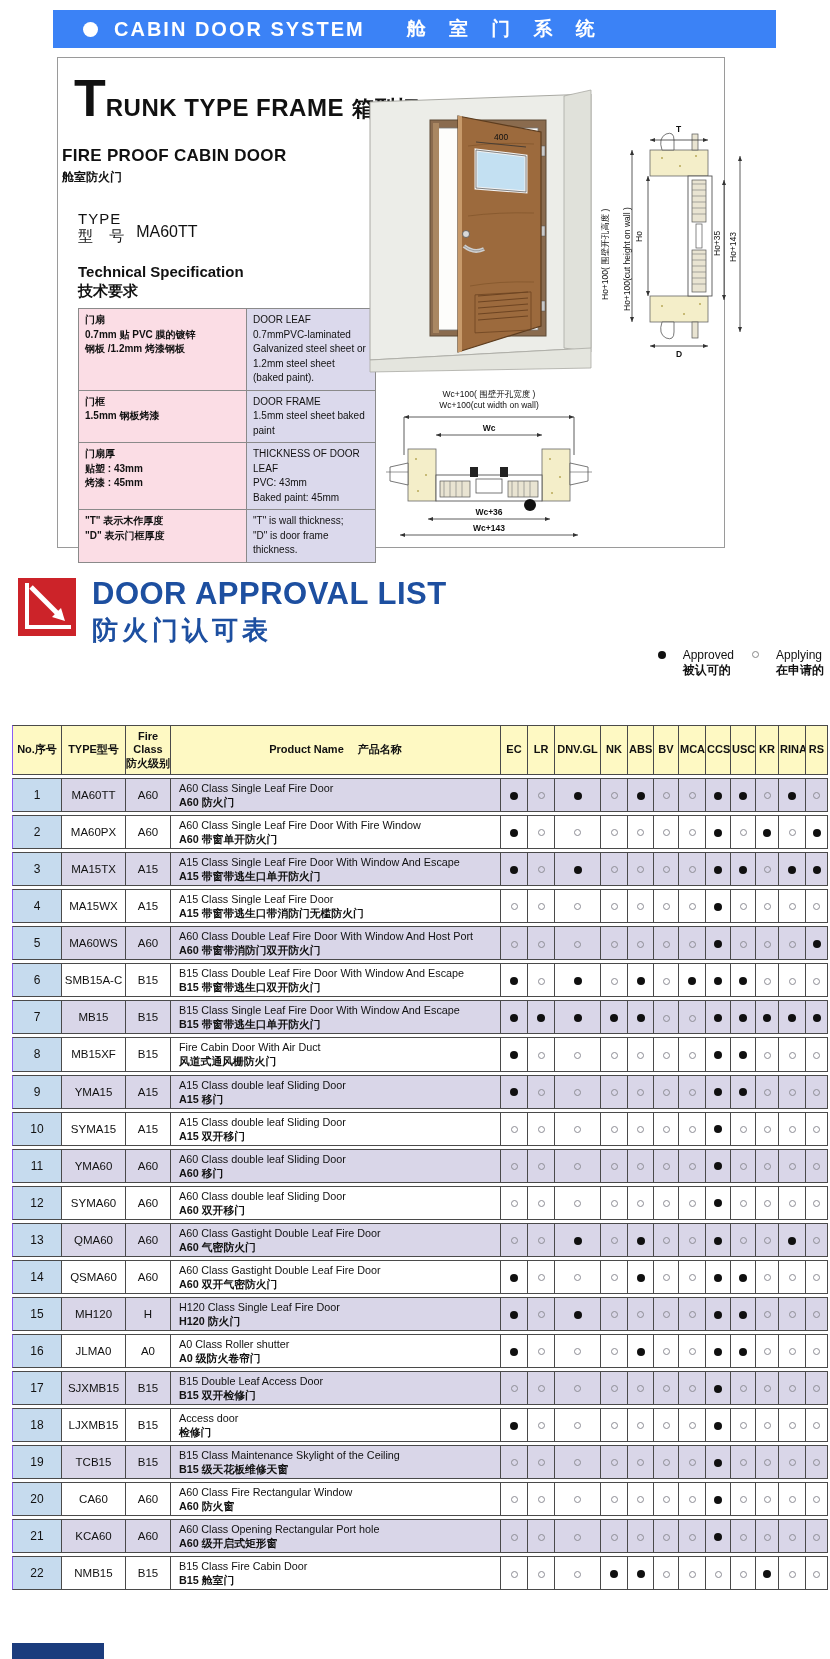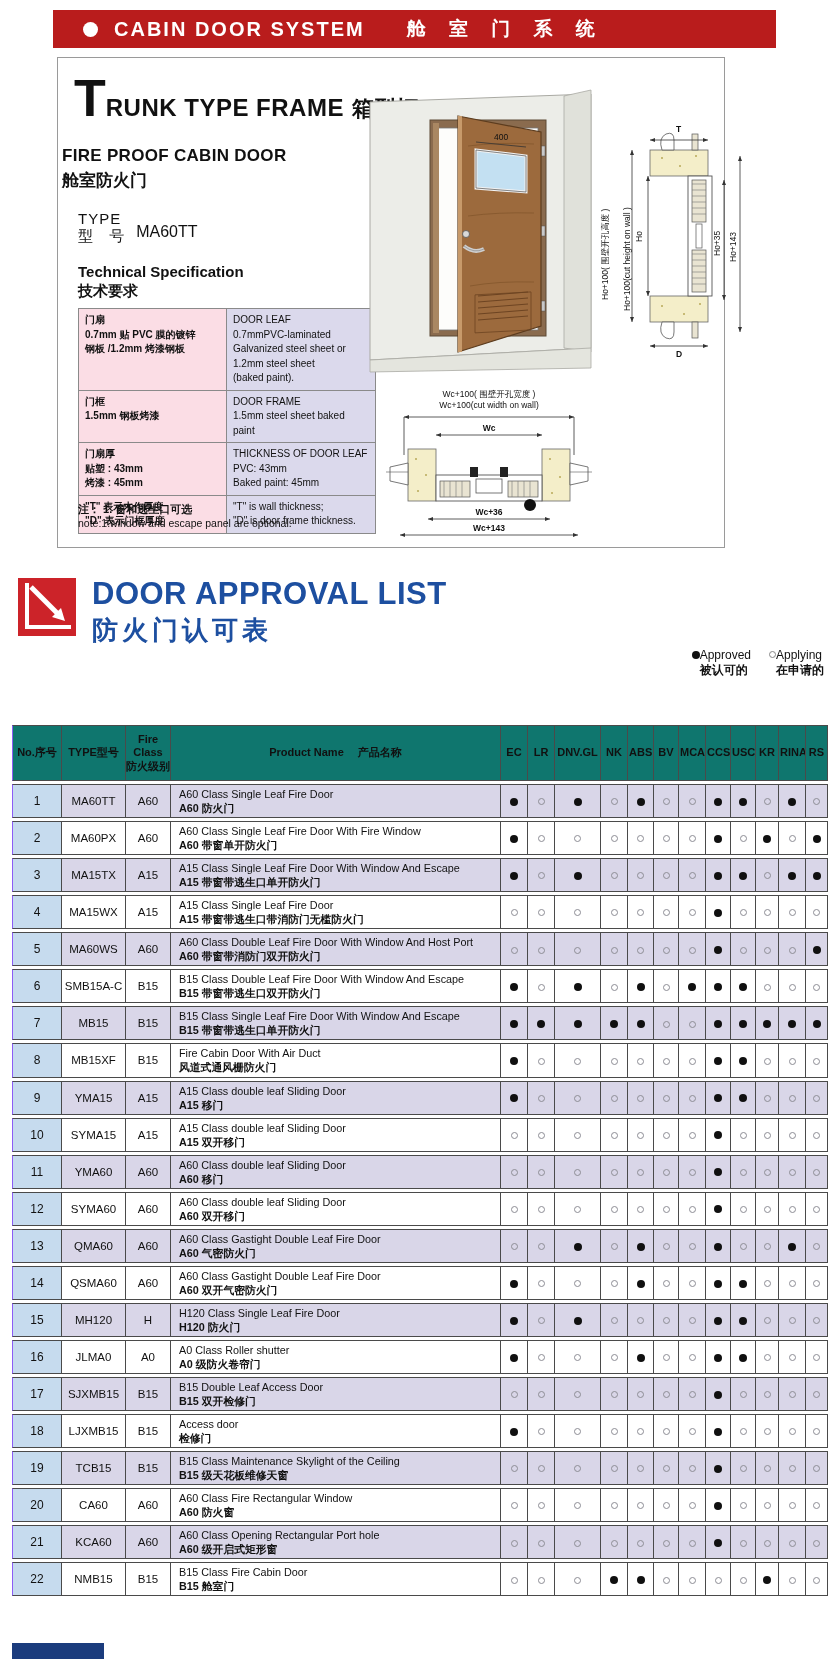--- a/index.html
+++ b/index.html
@@ -1,73 +1,73 @@
 <!DOCTYPE html>
 <html><head>
 <meta charset="utf-8">
 <style>
   * { margin:0; padding:0; box-sizing:border-box; }
   html,body { background:#fff; }
   body { width:830px; height:1659px; position:relative; font-family:"Liberation Sans", sans-serif; color:#111; }
 
   
-  .banner { position:absolute; left:53px; top:10px; width:723px; height:38px; background:#b91c1c; display:flex; align-items:center; }
+  .banner { position:absolute; left:53px; top:10px; width:723px; height:38px; background:#3b82f6; display:flex; align-items:center; }
   .banner .bullet { width:15px; height:15px; border-radius:50%; background:#fff; margin-left:30px; }
   .banner .ben { color:#fff; font-weight:bold; font-size:20px; letter-spacing:2px; margin-left:16px; }
   .banner .bzh { color:#fff; font-weight:bold; font-size:19px; letter-spacing:9px; margin-left:42px; }
 
   
   .trunk-box { position:absolute; left:57px; top:57px; width:668px; height:491px; border:1px solid #9a9a9a; background:#fff; overflow:visible; }
   .tt-title { position:absolute; left:16px; top:14px; white-space:nowrap; }
   .tt-title .t0 { font-size:52px; font-weight:bold; line-height:1; }
   .tt-title .t1 { font-size:24px; font-weight:bold; letter-spacing:0.5px; }
   .tt-title .t2 { font-size:22px; font-weight:bold; margin-left:8px; }
   .tt-sub { position:absolute; left:4px; top:88px; }
   .tt-sub .s1 { font-size:17px; font-weight:bold; letter-spacing:0.3px; }
-  .tt-sub .s2 { font-size:17px; font-weight:bold; margin-top:3px; }
+  .tt-sub .s2 { font-size:12px; font-weight:bold; margin-top:3px; }
   .type-block { position:absolute; left:20px; top:152px; display:flex; align-items:center; }
   .type-block .tl div { font-size:15px; letter-spacing:1px; }
   .type-block .tl div:last-child { letter-spacing:6px; }
   .type-block .tv { font-size:16px; margin-left:6px; margin-top:8px; }
   .spec-title { position:absolute; left:20px; top:205px; }
   .spec-title .p1 { font-size:15px; font-weight:600; }
   .spec-title .p2 { font-size:15px; font-weight:bold; margin-top:2px; }
   table.spec { position:absolute; left:20px; top:250px; width:298px; border-collapse:collapse; }
   table.spec td { border:1px solid #8a8a8a; font-size:10px; line-height:1.45; padding:4px 6px; vertical-align:top; }
-  td.spec-zh { width:148px; background:#fbdde5; font-weight:bold; }
+  td.spec-zh { width:168px; background:#fbdde5; font-weight:bold; }
   td.spec-en { background:#dbd9ec; }
   .note { position:absolute; left:20px; top:444px; }
   .note .n1 { font-size:11px; font-weight:bold; }
   .note .n2 { font-size:10.5px; }
 
   .door-svg { position:absolute; left:300px; top:28px; }
   .vsec-svg { position:absolute; left:530px; top:42px; }
   .hsec-svg { position:absolute; left:320px; top:325px; }
 
   
   .appr-head { position:absolute; left:18px; top:578px; display:flex; }
   .appr-icon { width:58px; height:58px; }
   .appr-titles { margin-left:16px; }
   .appr-titles .a1 { font-size:31px; font-weight:bold; color:#1d4fa0; letter-spacing:0.5px; line-height:1.05; }
   .appr-titles .a2 { font-size:26px; font-weight:bold; color:#1d4fa0; letter-spacing:4px; margin-top:2px; }
 
   
   .legend { position:absolute; top:648px; right:6px; display:flex; gap:18px; }
   .legend .item { display:flex; align-items:flex-start; }
-  .legend .txt { margin-left:0; font-size:12px; line-height:1.25; }
+  .legend .txt { margin-left:17px; font-size:12px; line-height:1.25; }
   .legend .txt .zh { font-weight:bold; }
   .ldot { width:8px; height:8px; border-radius:50%; display:inline-block; margin-top:3px; }
   .ldot.filled { background:#111; }
   .ldot.hollow { border:1.3px solid #888; background:#fff; width:7px; height:7px; }
 
   
   table.appr { position:absolute; left:12px; top:722px; width:816px; table-layout:fixed; border-collapse:separate; border-spacing:0 3px; }
   table.appr th, table.appr td { border:1px solid #4a4a4a; border-left:0; overflow:hidden; }
   table.appr th:first-child, table.appr td:first-child { border-left:1px solid #8b5cf6; }
-  table.appr th { background:#0f766e; font-size:11px; font-weight:bold; height:56px; text-align:center; vertical-align:middle; line-height:1.2; }
+  table.appr th { background:#fef9c3; font-size:11px; font-weight:bold; height:50px; text-align:center; vertical-align:middle; line-height:1.2; }
   th.agency-th { font-size:10px; padding:0 1px; }
   table.appr td { height:32px; vertical-align:middle; }
   td.no-cell { background:#c6dbee !important; text-align:center; font-size:12px; }
   td.type-cell { text-align:center; font-size:11.5px; }
   td.fc-cell { text-align:center; font-size:11.5px; }
   td.name-cell { padding:2px 8px; }
   .name-en { font-size:10.8px; line-height:1.3; }
   .name-zh { font-size:10.8px; font-weight:bold; line-height:1.3; }
   td.dot-cell { text-align:center; }
   .dot { width:8px; height:8px; border-radius:50%; display:inline-block; vertical-align:middle; }
@@ -155,24 +155,20 @@
             <div>"T" 表示木作厚度</div>
             <div>"D" 表示门框厚度</div>
           </td>
           <td class="spec-en">
             <div>"T" is wall thickness;</div>
             <div>"D" is door frame thickness.</div>
           </td>
         </tr>
       </tbody>
   </table>
-  <div class="note">
-    <div class="n1">注： 1. 窗和逃生口可选</div>
-    <div class="n2">note:1.window and escape panel are optional.</div>
-  </div>
 
   <svg class="door-svg" width="245" height="290" viewBox="0 0 245 290">
     <polygon points="12,16 233,8 233,262 12,274" fill="#ecede8" stroke="#a9a9a3" stroke-width="1"></polygon>
     <polygon points="206,10 233,4 233,266 206,262" fill="#e0e1da" stroke="#a9a9a3" stroke-width="0.8"></polygon>
     <polygon points="12,274 233,262 233,282 12,286" fill="#e4e5de" stroke="#a9a9a3" stroke-width="0.8"></polygon>
 
     <rect x="72" y="34" width="116" height="216" fill="#8a6b4e" stroke="#5d4a35" stroke-width="1"></rect>
     <rect x="80" y="42" width="100" height="202" fill="#fdfdfb" stroke="#777" stroke-width="0.8"></rect>
     <rect x="75" y="37" width="6" height="210" fill="#a98762"></rect>
 

